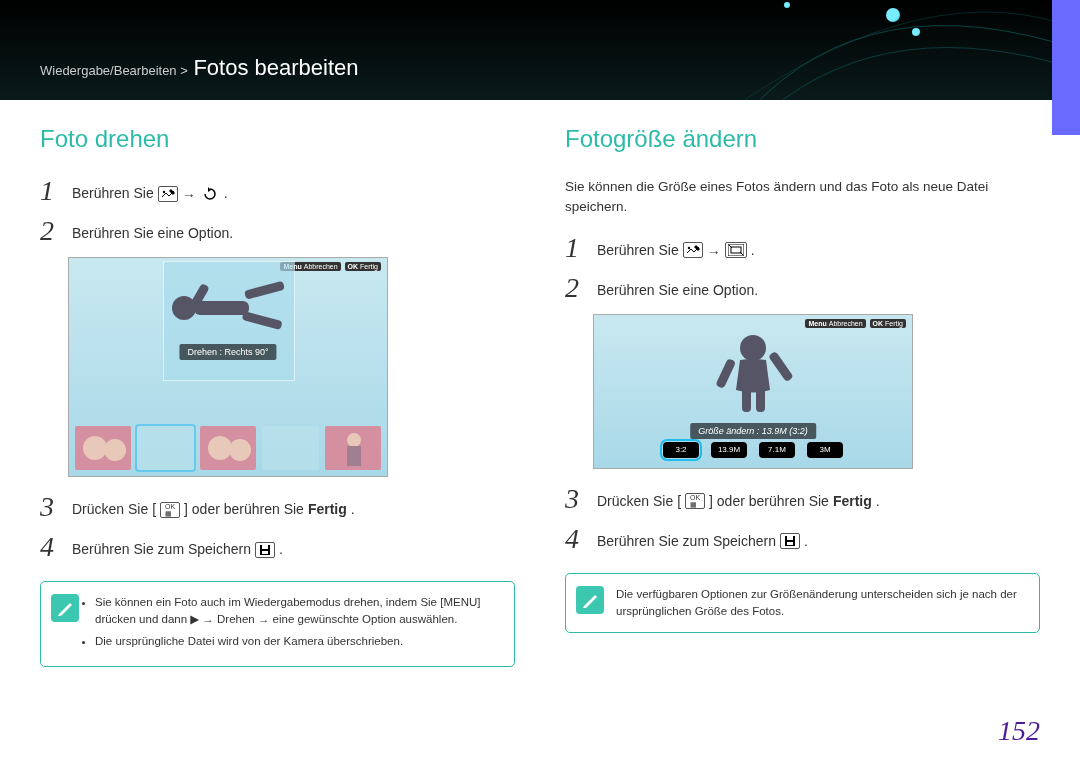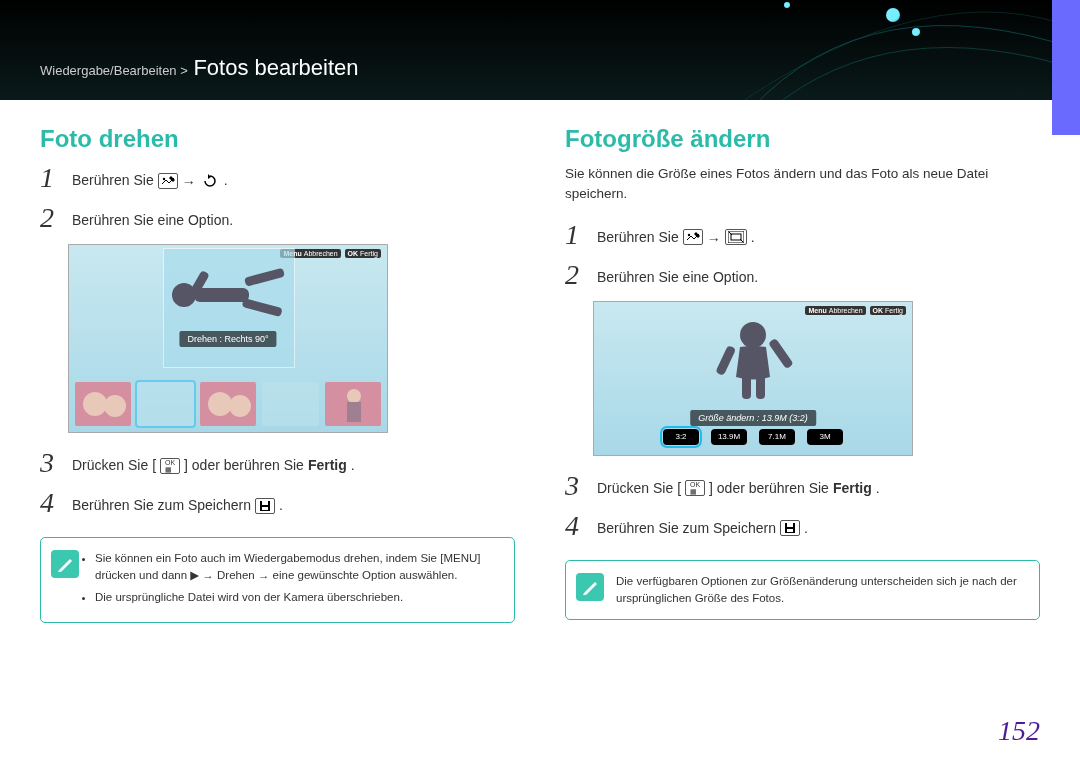--- a/index.html
+++ b/index.html
@@ -33,22 +33,22 @@
   }
   .content {
     display: flex;
     padding: 25px 40px 0 40px;
     gap: 50px;
   }
   .col { flex: 1; }
   .section-title {
     color: #2bbba8;
     font-size: 24px;
-    font-weight: 700;
-    margin-bottom: 11px;
+    font-weight: 400;
+    margin-bottom: 24px;
   }
   .step-list { list-style: none; }
   .step-list > li {
     display: flex;
     align-items: flex-start;
     margin-bottom: 12px;
     font-size: 14px;
     color: #333;
   }
   .step-num {
@@ -76,21 +76,21 @@
     line-height:14px;
   }
   .desc { font-size: 13.5px; color: #333; line-height: 1.5; margin-bottom: 16px; }
   .screenshot {
     margin: 6px 0 16px 28px;
     border: 1px solid #aaa;
     width: 320px;
     background: linear-gradient(180deg, #c8e8f0 0%, #a8d8e8 100%);
     position: relative;
   }
-  .scr-rotate { height: 189px; padding-left: 12px; }
+  .scr-rotate { height: 220px; padding-left: 12px; }
   .scr-resize { height: 155px; }
   .scr-topbar {
     position: absolute; top: 4px; right: 6px;
     display: flex; gap: 4px; font-size: 7px;
   }
   .scr-btn { background:#333; color:#fff; padding:1px 3px; border-radius:2px; display:flex; align-items:center; gap:2px;}
   .scr-overlay-label {
     position: absolute;
     background: rgba(0,0,0,0.6);
     color: #fff;

